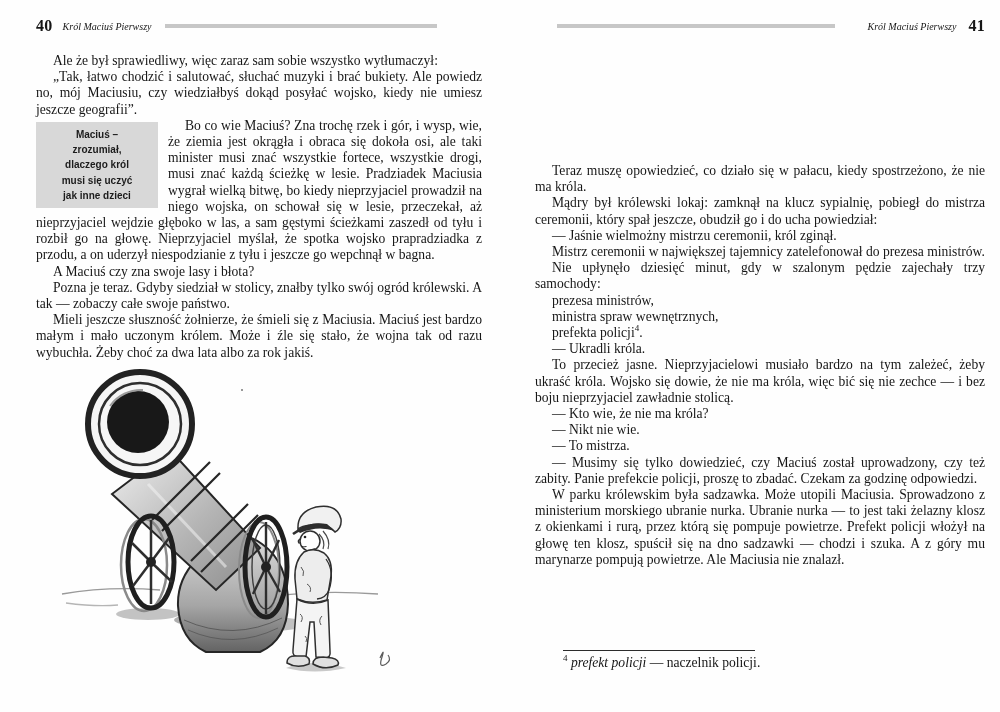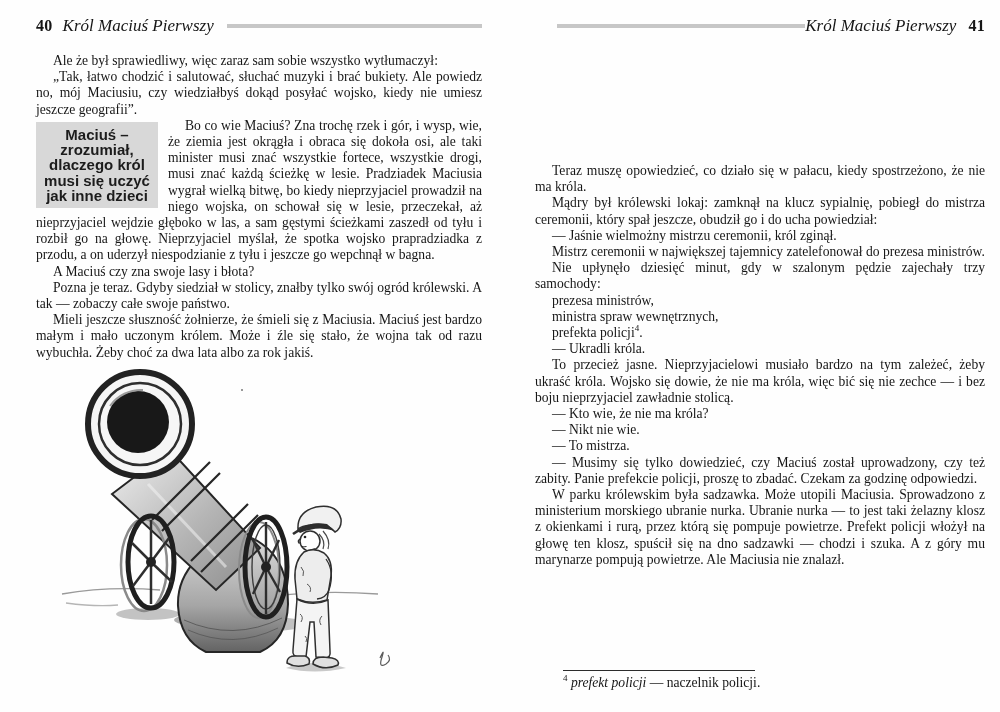--- a/index.html
+++ b/index.html
@@ -6,48 +6,48 @@
   .spread {
     position:relative; width:1000px; height:712px; background:#fefefe;
     font-family:"Liberation Serif", serif; color:#161616; overflow:hidden;
   }
   .page { position:absolute; top:18px; }
   .page-left  { left:36px;  width:446px; }
   .page-right { left:535px; width:450px; }
 
   .page-header { display:flex; align-items:center; height:16px; }
   .pgnum { font-weight:bold; font-size:16px; letter-spacing:.3px; }
-  .runtitle { font-style:italic; font-size:17px; white-space:nowrap; }
+  .runtitle { font-style:italic; font-size:10px; white-space:nowrap; }
   .hdr-rule { height:4px; background:#c7c7c7; }
   .page-left  .pgnum { margin-right:10px; }
   .page-left  .runtitle { margin-right:13px; }
   .page-left  .hdr-rule { width:272px; }
   .page-right .hdr-rule { width:278px; margin-left:22px; }
   .page-right .runtitle { margin-left:auto; }
   .page-right .pgnum { margin-left:12px; }
 
   .body-left  { padding-top:19px; }
   .body-right { padding-top:129px; }
 
   p.par {
     margin:0; text-indent:17px; text-align:justify;
     font-size:13.6px; line-height:16.2px;
   }
   .sidebox {
     float:left; width:112px; padding:5px 5px; margin:4px 10px 2px 0;
     background:#d8d8d8; text-align:center;
     font-family:"Liberation Sans", sans-serif; font-weight:bold;
-    font-size:15px; line-height:15.3px; color:#1c1c1c;
+    font-size:10px; line-height:15.3px; color:#1c1c1c;
   }
   .illustration {
     position:absolute; left:12px; top:344px; width:420px; height:340px; margin:0;
   }
   sup.fnref { font-size:9px; line-height:0; vertical-align:super; }
   .footnote {
-    position:absolute; left:22px; top:652px; width:410px;
+    position:absolute; left:22px; top:632px; width:410px;
     font-size:12.3px; line-height:15px;
   }
   .fn-rule { width:192px; border-top:1.2px solid #2c2c2c; margin:0 0 4px 6px; }
   .fn-term { font-style:italic; }
 </style>
 </head>
 <body>
 
 <div class="spread">
 

